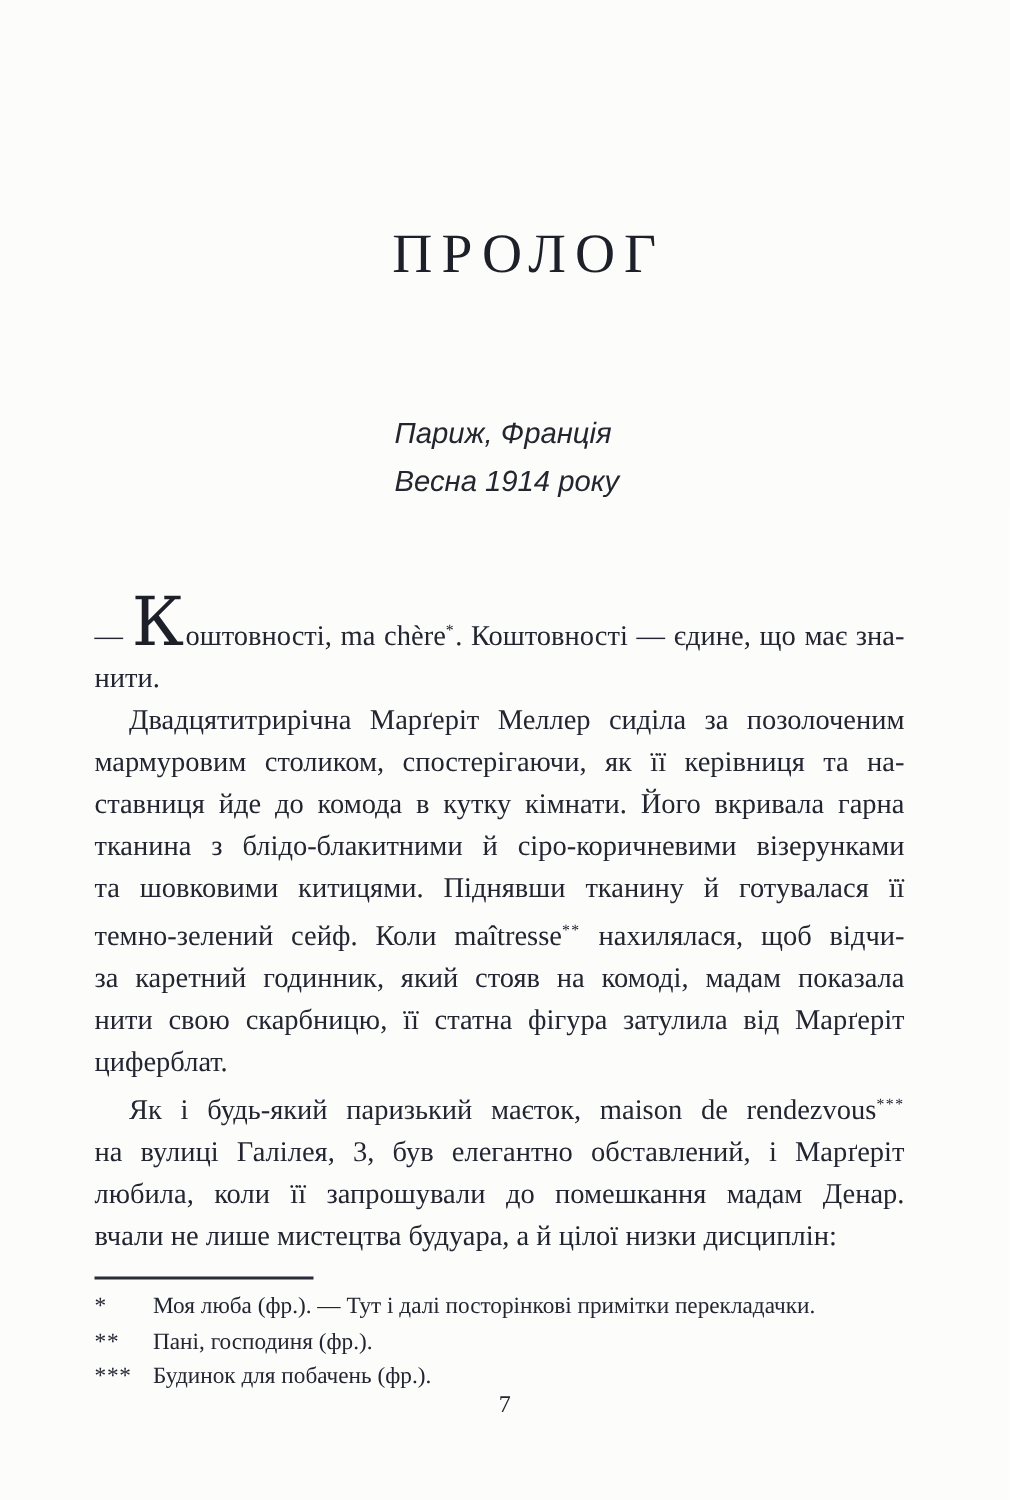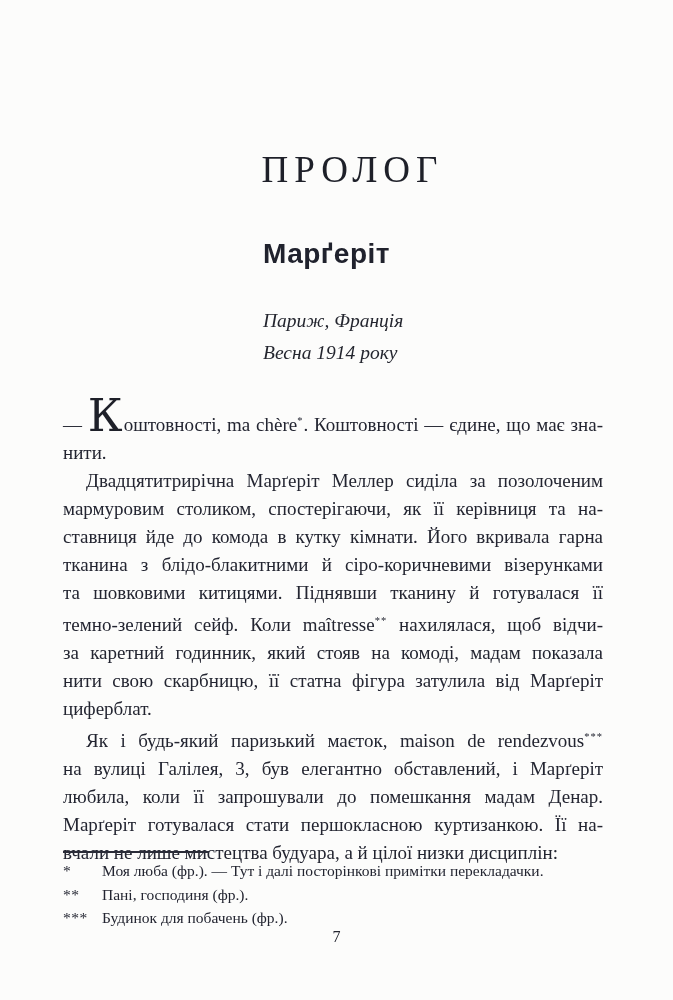--- a/index.html
+++ b/index.html
@@ -35,21 +35,21 @@
   .character-name {
     margin: 0;
     font-family: "Liberation Sans", sans-serif;
     font-weight: 700;
     font-size: 28px;
     letter-spacing: 0.5px;
     color: #20222d;
   }
   .dateline {
     margin-top: 35px;
-    font-family: Liberation Serif, serif;
+    font-family: Liberation Sans, sans-serif;
     font-style: italic;
     font-size: 19.5px;
     line-height: 32px;
     color: #24262f;
   }
   .body-text {
     position: absolute;
     left: 63px;
     top: 407px;
     width: 540px;
@@ -108,21 +108,20 @@
   }
 </style>
 </head>
 <body>
 
 <div class="page">
 
   <h1 class="chapter-title">ПРОЛОГ</h1>
 
   <div class="section-head">
-    <h2 class="character-name">Марґеріт</h2>
     <div class="dateline">
       <div>Париж, Франція</div>
       <div>Весна 1914 року</div>
     </div>
   </div>
 
   <div class="body-text" id="body-text">
       <div class="line"><span>— </span><span class="dropcap">К</span><span>оштовності, </span><span class="it">ma chère</span><span class="sup">*</span><span>. Коштовності — єдине, що має зна-</span></div>
       <div class="line par-end">нити.</div>
       <div class="line indent">Двадцятитрирічна Марґеріт Меллер сиділа за позолоченим</div>
@@ -130,21 +129,20 @@
       <div class="line">ставниця йде до комода в кутку кімнати. Його вкривала гарна</div>
       <div class="line">тканина з блідо-блакитними й сіро-коричневими візерунками</div>
       <div class="line">та шовковими китицями. Піднявши тканину й готувалася її</div>
       <div class="line"><span>темно-зелений сейф. Коли </span><span class="it">maîtresse</span><span class="sup">**</span><span> нахилялася, щоб відчи-</span></div>
       <div class="line">за каретний годинник, який стояв на комоді, мадам показала</div>
       <div class="line">нити свою скарбницю, її статна фігура затулила від Марґеріт</div>
       <div class="line par-end">циферблат.</div>
       <div class="line indent"><span>Як і будь-який паризький маєток, </span><span class="it">maison de rendezvous</span><span class="sup">***</span></div>
       <div class="line">на вулиці Галілея, 3, був елегантно обставлений, і Марґеріт</div>
       <div class="line">любила, коли її запрошували до помешкання мадам Денар.</div>
-      <div class="line">Марґеріт готувалася стати першокласною куртизанкою. Її на-</div>
       <div class="line par-end">вчали не лише мистецтва будуара, а й цілої низки дисциплін:</div>
     </div>
 
   <div class="footnotes">
     <div class="fn-rule"></div>
     <div id="fn-list">
         <div class="fn-row">
           <span class="fn-marker">*</span>
           <span class="fn-text"><span>Моя люба (фр.). — </span><span class="it">Тут і далі посторінкові примітки перекладачки.</span></span>
         </div>

